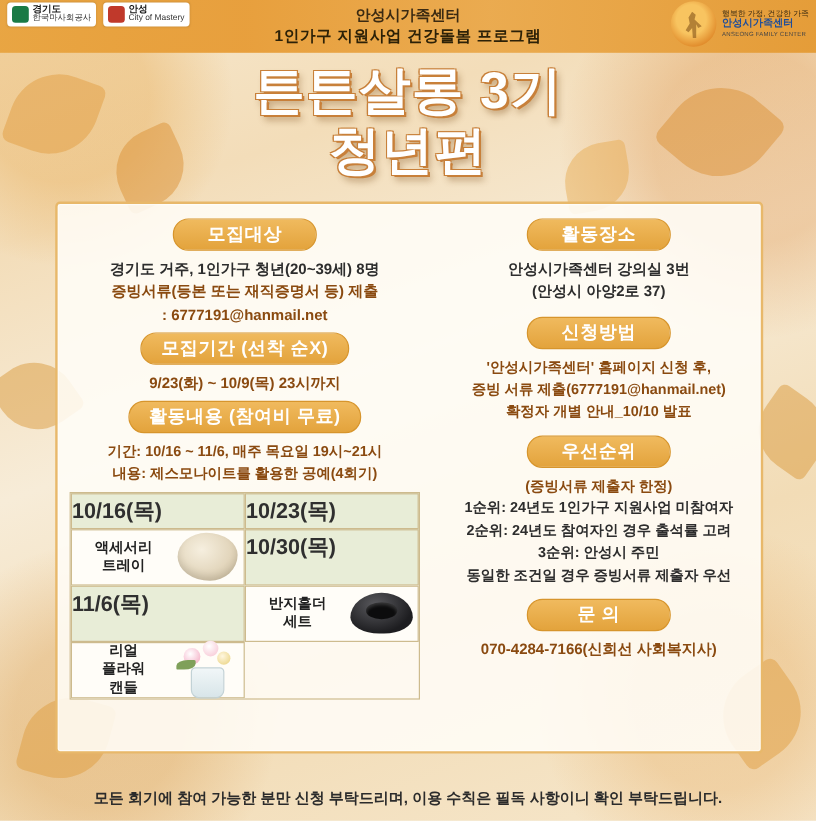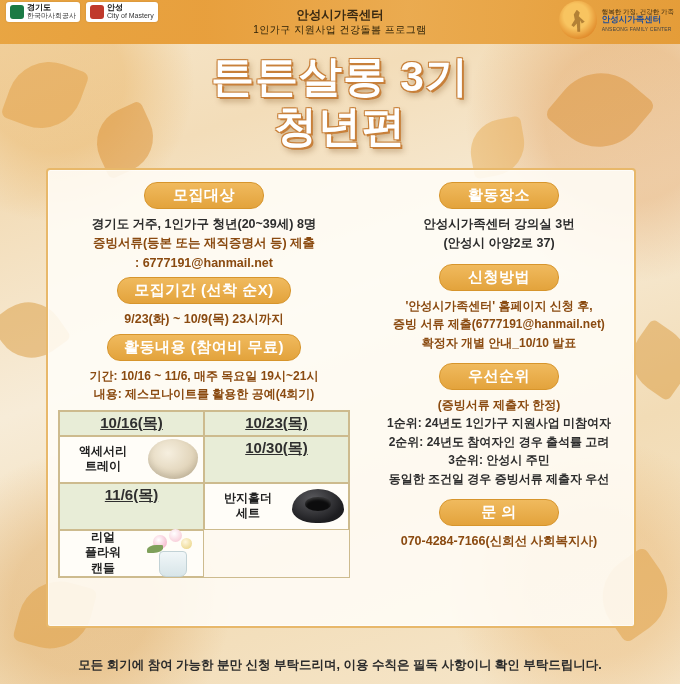--- a/index.html
+++ b/index.html
@@ -38,21 +38,21 @@
   .logo-box {
     background: #ffffff; border-radius: 3px; padding: 2px 4px; display: flex; align-items: center; gap: 3px;
     box-shadow: 0 0 2px rgba(0,0,0,.15);
   }
   .logo-mark { width: 14px; height: 14px; border-radius: 3px; background: #1a7a45; }
   .logo-mark.red { background: #c0392b; }
   .logo-txt { font-size: 7px; color: #333; line-height: 1.05; white-space: nowrap; }
   .logo-txt b { display: block; font-size: 8px; color: #111; }
   .header-title { text-align: center; line-height: 1.25; }
   .header-title .t1 { font-size: 12.5px; font-weight: bold; color: #3b2a12; }
-  .header-title .t2 { font-size: 10px; font-weight: normal; color: #2c2107; letter-spacing: .5px; }
+  .header-title .t2 { font-size: 13px; font-weight: bold; color: #2c2107; letter-spacing: .5px; }
   .logo-right {
     position: absolute; right: 6px; top: 1px; display: flex; align-items: center; gap: 5px;
   }
   .ansong-emblem {
     width: 38px; height: 38px; border-radius: 50%;
     background: radial-gradient(circle at 45% 40%, #f8c460 0 40%, #e08a2a 75%, #b86a18 100%);
     position: relative; overflow: hidden;
   }
   .ansong-emblem .fig {
     position: absolute; left: 50%; top: 52%; transform: translate(-50%,-50%);
@@ -94,22 +94,22 @@
   }
   .line.brown { color: #8a4a10; }
   .line.sm { font-size: 12px; }
   .spacer { height: 6px; }
 
   .gift-grid {
     margin-top: 6px; border: 1px solid #cdbb8e; display: grid;
     grid-template-columns: 1fr 1fr; grid-auto-rows: auto;
   }
   .gift-date {
-    background: #e8edd7; text-align: center; font-size: 15px; font-weight: bold;
-    color: #2f2f2f; padding: 2px 0; border: 1px solid #cdbb8e; text-decoration: underline;
+    background: #e8edd7; font-size: 18px; font-weight: bold;
+    color: #2f2f2f; padding: 2px 0; border: 1px solid #cdbb8e;
   }
   .gift-cell {
     border: 1px solid #cdbb8e; height: 47px; display: flex; align-items: center; gap: 4px;
     padding: 2px 4px; background: #fffdf8;
   }
   .gift-label {
     flex: 0 0 78px; font-size: 12px; font-weight: bold; color: #222; line-height: 1.3; text-align: center;
   }
   .gift-img { flex: 1; height: 60px; position: relative; }
 

